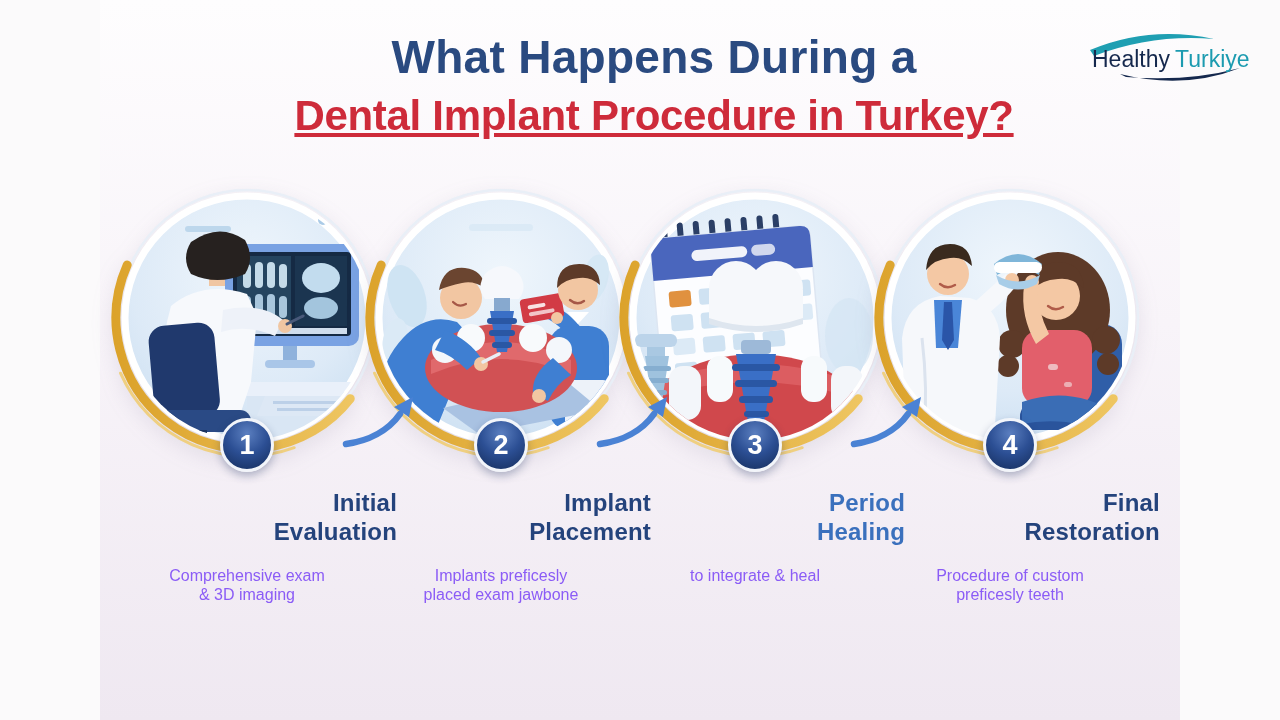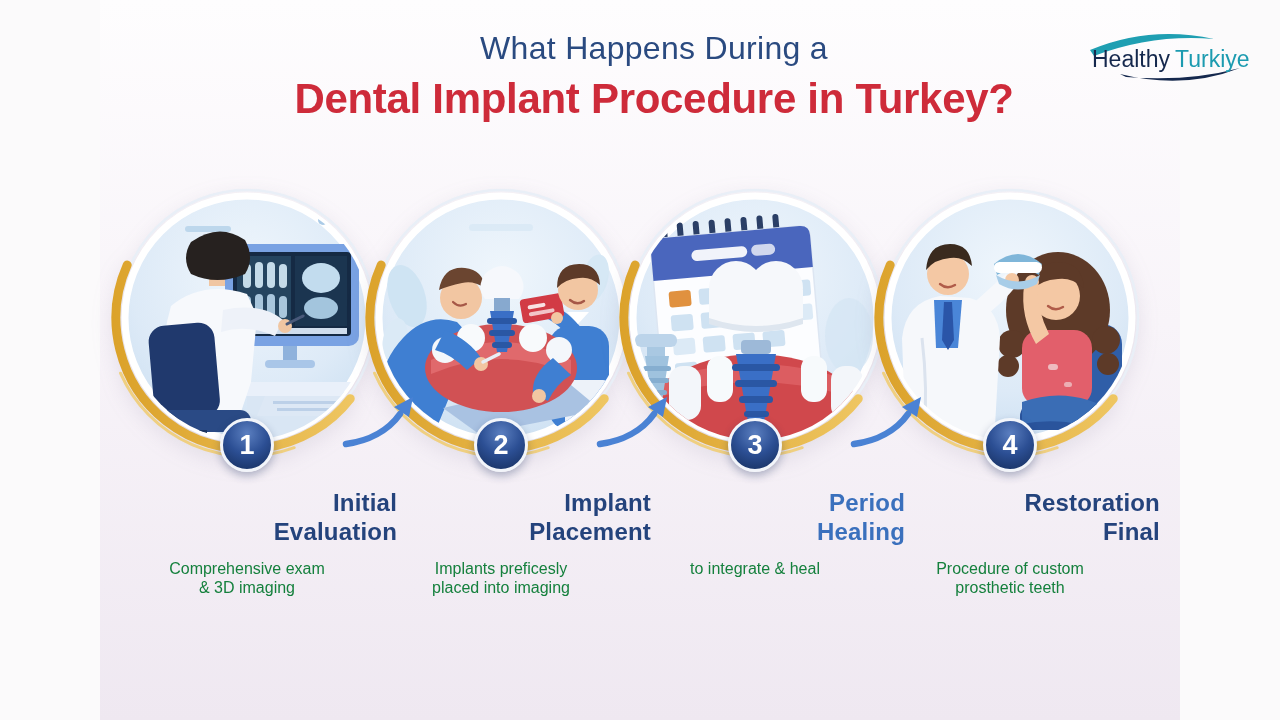--- a/index.html
+++ b/index.html
@@ -7,42 +7,42 @@
     width:1280px;height:720px;position:relative;overflow:hidden;
     background:#fbfafb;
     font-family:"Liberation Sans", sans-serif;
   }
   .panel{
     position:absolute;left:100px;top:0;width:1080px;height:720px;
     background:linear-gradient(180deg,#fefdfe 0%,#f8f4f9 45%,#efe8f1 100%);
   }
   
   .title{position:absolute;left:114px;top:30px;width:1080px;text-align:center;}
-  .title-line1{font-size:32px;font-weight:400;color:#2a4a80;letter-spacing:.3px;}
-  .title-line2{font-size:42px;font-weight:700;color:#ce2b3a;margin-top:8px;letter-spacing:-.3px;}
+  .title-line1{font-size:46px;font-weight:700;color:#2a4a80;letter-spacing:.3px;}
+  .title-line2{font-size:42px;font-weight:700;color:#ce2b3a;margin-top:8px;letter-spacing:-.3px;text-decoration:underline;}
   
   .logo{position:absolute;left:1086px;top:30px;width:158px;height:58px;}
   .logo svg{position:absolute;left:0;top:0;}
   .logo-text{position:absolute;left:6px;top:16px;font-size:23px;font-weight:400;white-space:nowrap;}
   .logo-text .w1{color:#15284d;}
   .logo-text .w2{color:#1c9bb0;margin-left:5px;}
   
   .step{position:absolute;top:168px;width:300px;text-align:center;}
   .step .scene{display:block;filter:drop-shadow(0 6px 10px rgba(110,100,135,.14));}
   .badge{
     position:absolute;left:50%;top:250px;margin-left:-27px;
     width:54px;height:54px;border-radius:50%;
     background:radial-gradient(circle at 50% 26%,#5b7fc0 0%,#2c4f94 48%,#142c5a 100%);
     border:3px solid #f2f5fa;box-sizing:border-box;
     box-shadow:0 4px 9px rgba(20,40,90,.30);
     color:#ffffff;font-size:27px;font-weight:700;line-height:48px;
   }
   .step-title{margin-top:20px;font-size:24px;font-weight:700;color:#24437c;line-height:29px;letter-spacing:.2px;text-align:right;}
   .step.light-title .step-title{color:#3a70bd;}
-  .step-desc{margin-top:13px;font-size:16px;color:#15803d;line-height:19px;}
+  .step-desc{margin-top:20px;font-size:16px;color:#8b5cf6;line-height:19px;}
   .s1{left:97px;} .s2{left:351px;} .s3{left:605px;} .s4{left:860px;}
   
   .arrow{position:absolute;top:394px;width:90px;height:56px;}
   .a1{left:338px;} .a2{left:592px;} .a3{left:846px;}
 </style>
 </head>
 <body>
 
 <div class="panel"></div>
 
@@ -202,21 +202,21 @@
       <rect x="141" y="174" width="20" height="6" rx="3" fill="#2a57a4"></rect>
     </g>
   </svg>
   <div class="badge">2</div>
   <div class="step-title">
     <div>Implant</div>
     <div>Placement</div>
   </div>
   <div class="step-desc">
     <div>Implants preficesly</div>
-    <div>placed into imaging</div>
+    <div>placed exam jawbone</div>
   </div>
 </div>
 
 <div class="step s3 light-title">
   <svg class="scene" width="300" height="300" viewBox="0 0 300 300">
     <defs>
       <radialGradient id="bg3" cx="50%" cy="32%" r="80%">
         <stop offset="0%" stop-color="#eff6fc"></stop>
           <stop offset="60%" stop-color="#ddeaf7"></stop>
           <stop offset="100%" stop-color="#c6dcf0"></stop>
@@ -359,26 +359,26 @@
       <path d="M106,142 q24,-22 40,-36 l11,11 q-15,19 -36,34 z" fill="#f6f8fb"></path>
       <circle cx="152" cy="112" r="7" fill="#f4c8a4"></circle>
 
       <path d="M134,96 q24,-20 48,0 l-3,11 q-21,-13 -42,0 z" fill="#7fb6d9"></path>
       <rect x="134" y="94" width="48" height="11" rx="5.5" fill="#ffffff"></rect>
       <path d="M136,107 q22,13 44,0 l-3,9 q-19,11 -38,0 z" fill="#a8cde8"></path>
     </g>
   </svg>
   <div class="badge">4</div>
   <div class="step-title">
+    <div>Final</div>
     <div>Restoration</div>
-    <div>Final</div>
   </div>
   <div class="step-desc">
     <div>Procedure of custom</div>
-    <div>prosthetic teeth</div>
+    <div>preficesly teeth</div>
   </div>
 </div>
 
 <div class="arrow a1">
   <svg width="90" height="56" viewBox="0 0 90 56">
     <path d="M8,50 C30,47 50,37 62,20" fill="none" stroke="#4a82d4" stroke-width="6.5" stroke-linecap="round"></path>
     <polygon points="75,3 71,23 56,13" fill="#4a82d4"></polygon>
   </svg>
 </div>
 <div class="arrow a2">

